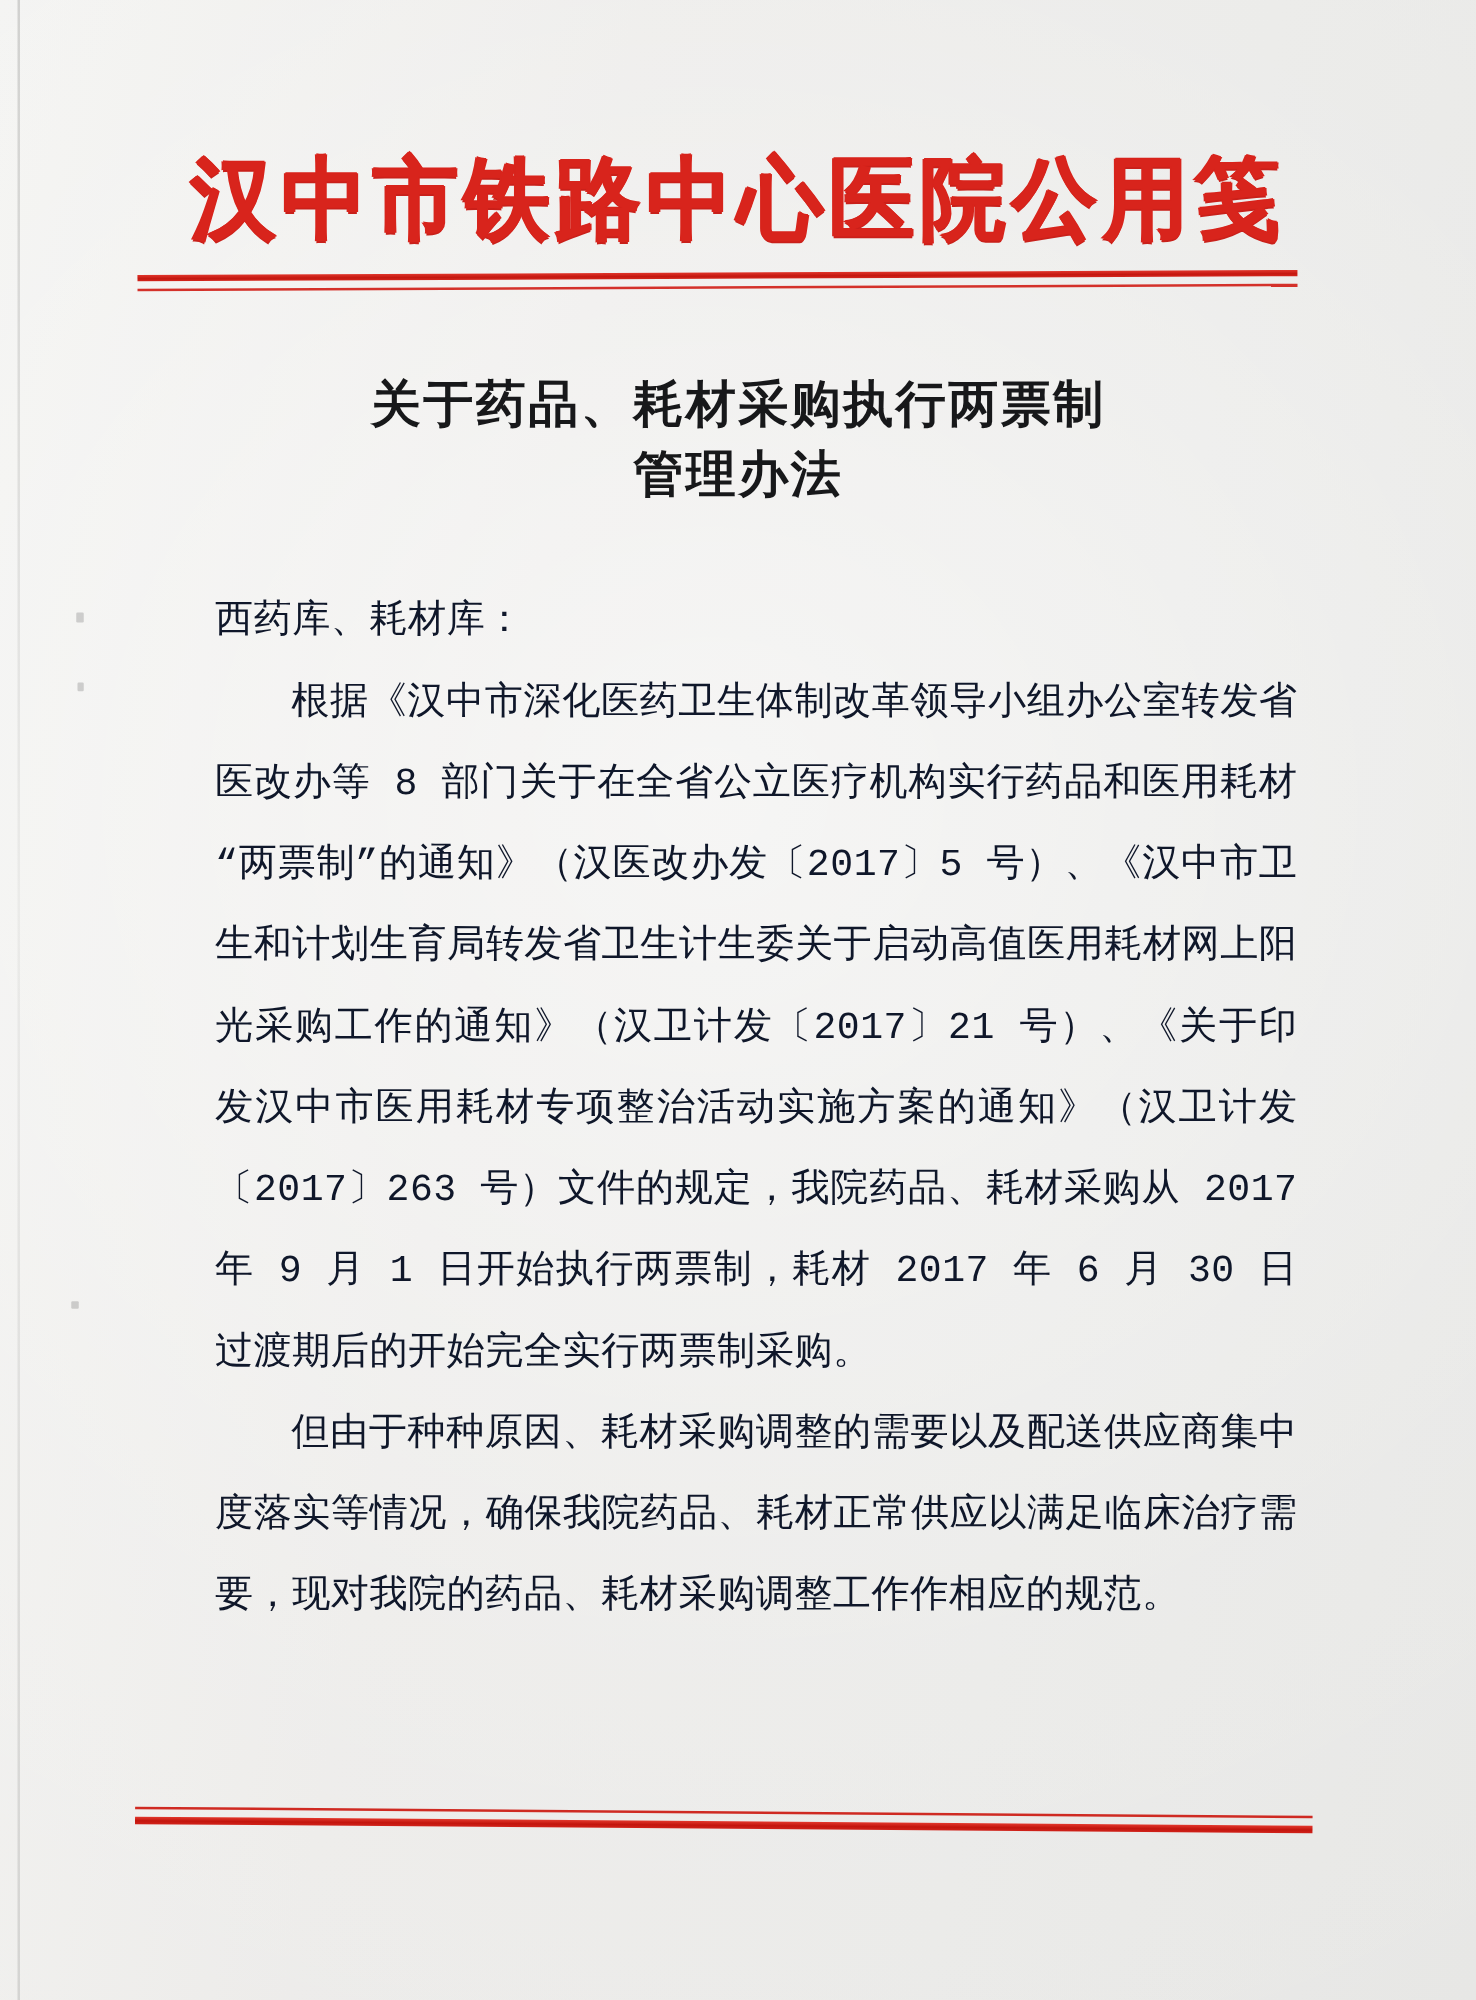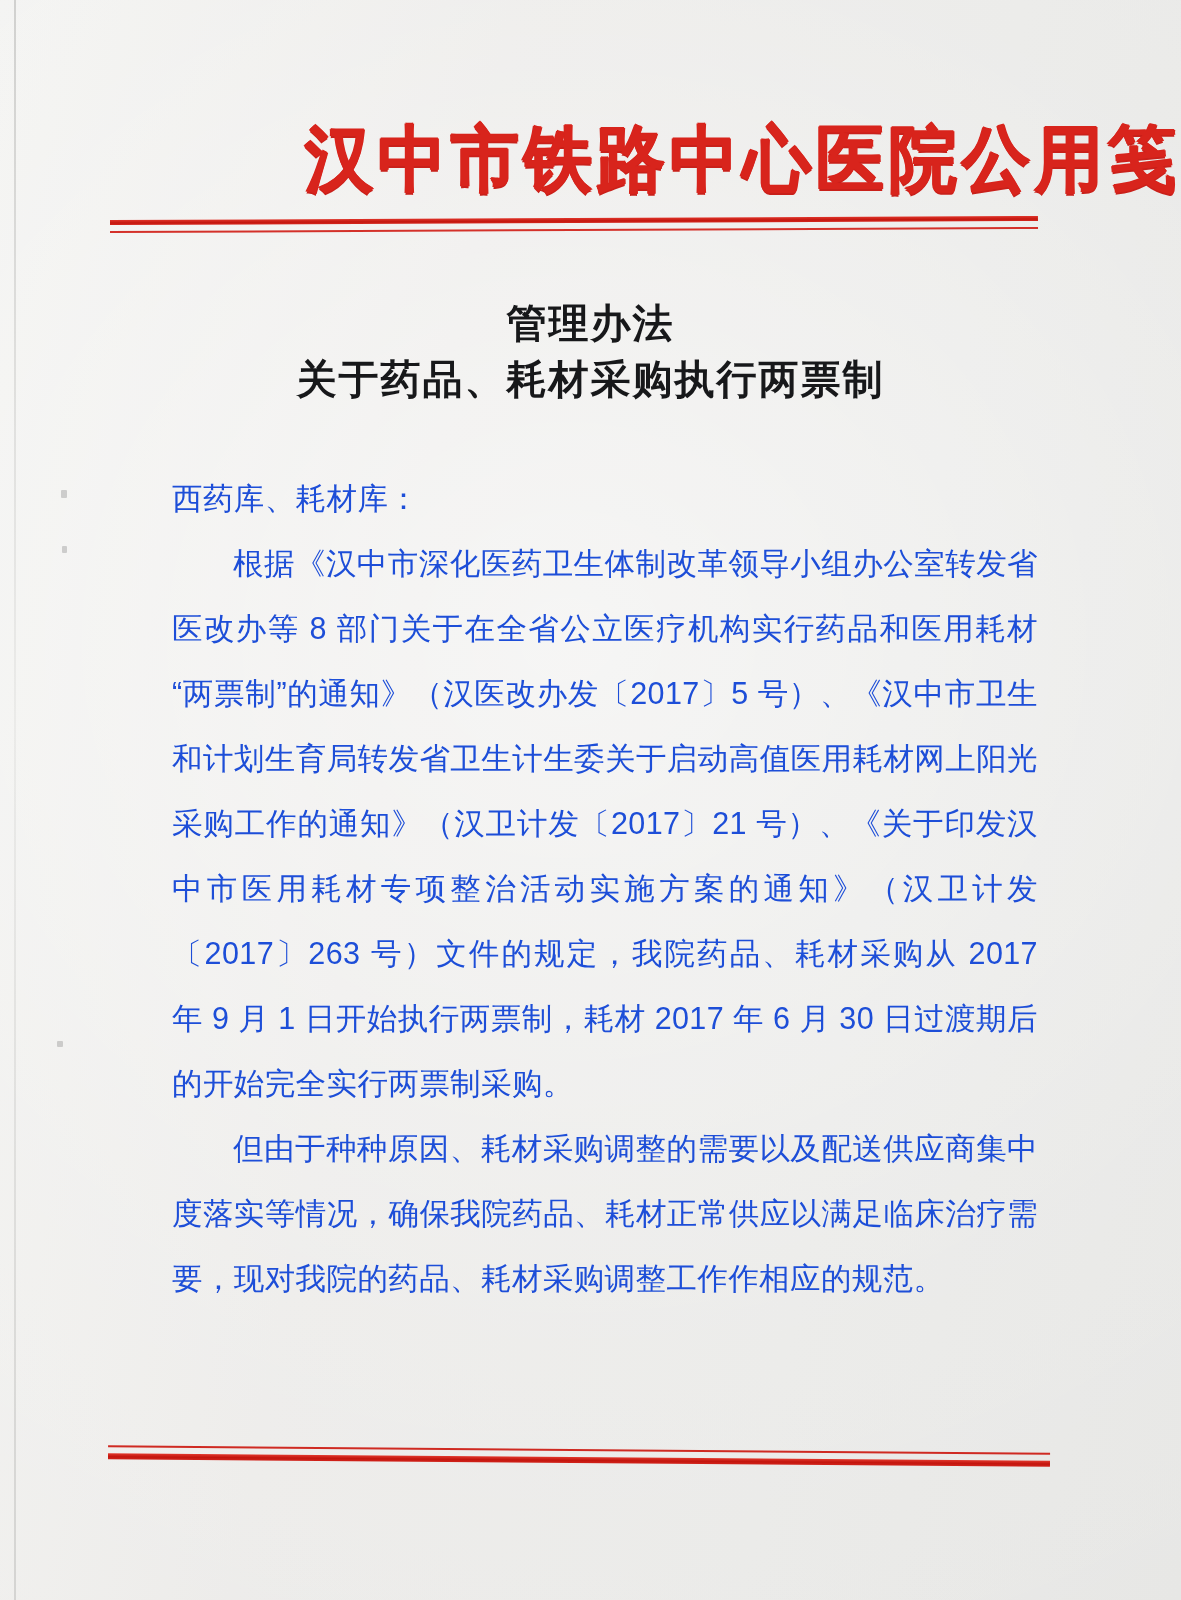--- a/index.html
+++ b/index.html
@@ -45,21 +45,21 @@
     pointer-events: none;
     border-radius: 1px;
   }
 
   
   .letterhead {
     position: absolute;
     left: 0;
     top: 126px;
     width: 1181px;
-    text-align: right;
+    text-align: center;
   }
 
   .letterhead-title {
     display: inline-block;
     font-family: "Liberation Serif", "DejaVu Serif", serif;
     font-weight: 700;
     font-size: 68px;
     line-height: 1.0;
     letter-spacing: 5px;
     color: #d8241c;
@@ -133,22 +133,22 @@
     letter-spacing: 2px;
   }
   .doc-title .line { display: block; white-space: nowrap; }
 
   
   .body-block {
     position: absolute;
     left: 172px;
     top: 466px;
     width: 866px;
-    color: #1d4ed8;
-    font-family: Liberation Sans, sans-serif;
+    color: #0f172a;
+    font-family: Liberation Mono, monospace;
     font-size: 30.5px;
     line-height: 65px;
     letter-spacing: 0.4px;
     text-align: justify;
     text-justify: inter-character;
   }
 
   .body-block p {
     margin: 0;
     padding: 0;
@@ -178,22 +178,22 @@
   <div class="letterhead">
     <div class="letterhead-title">汉中市铁路中心医院公用笺</div>
   </div>
 
   <div class="rule-top">
     <div class="bar-thick"></div>
     <div class="bar-thin"></div>
   </div>
 
   <div class="doc-title">
+    <span class="line">关于药品、耗材采购执行两票制</span>
     <span class="line">管理办法</span>
-    <span class="line">关于药品、耗材采购执行两票制</span>
   </div>
 
   <div class="body-block">
     <p class="p-salutation">西药库、耗材库：</p>
     <p class="p-indent">根据《汉中市深化医药卫生体制改革领导小组办公室转发省医改办等 8 部门关于在全省公立医疗机构实行药品和医用耗材“两票制”的通知》（汉医改办发〔2017〕5 号）、《汉中市卫生和计划生育局转发省卫生计生委关于启动高值医用耗材网上阳光采购工作的通知》（汉卫计发〔2017〕21 号）、《关于印发汉中市医用耗材专项整治活动实施方案的通知》（汉卫计发〔2017〕263 号）文件的规定，我院药品、耗材采购从 2017 年 9 月 1 日开始执行两票制，耗材 2017 年 6 月 30 日过渡期后的开始完全实行两票制采购。</p>
     <p class="p-indent p-gap">但由于种种原因、耗材采购调整的需要以及配送供应商集中度落实等情况，确保我院药品、耗材正常供应以满足临床治疗需要，现对我院的药品、耗材采购调整工作作相应的规范。</p>
   </div>
 
   <div class="rule-bottom">
     <div class="bar-thin"></div>

